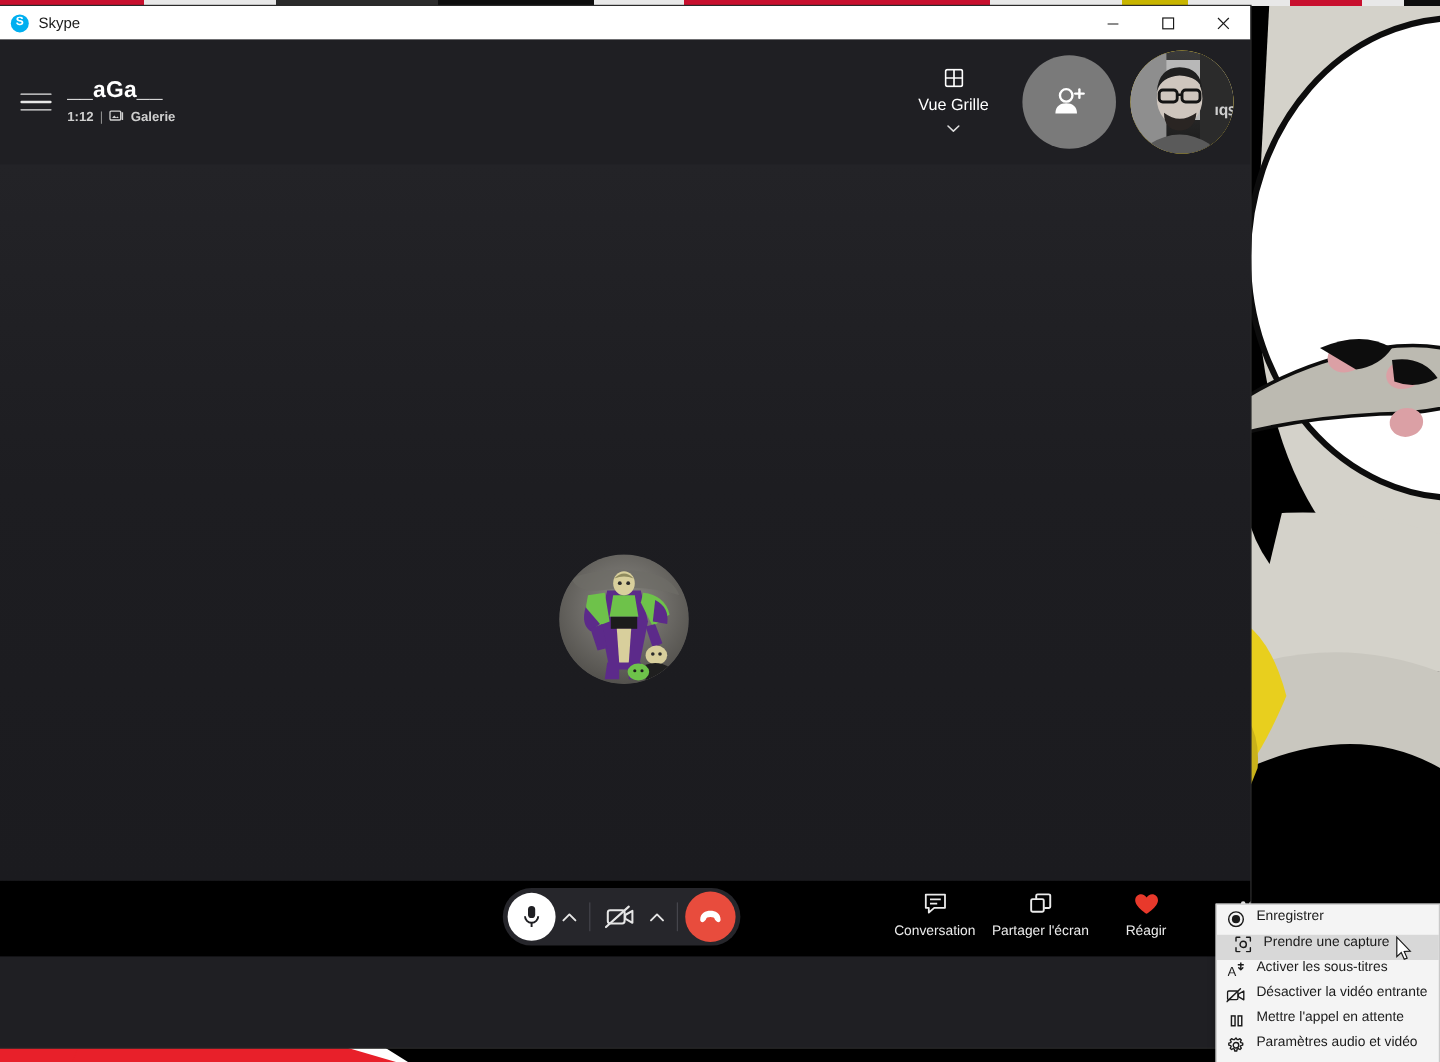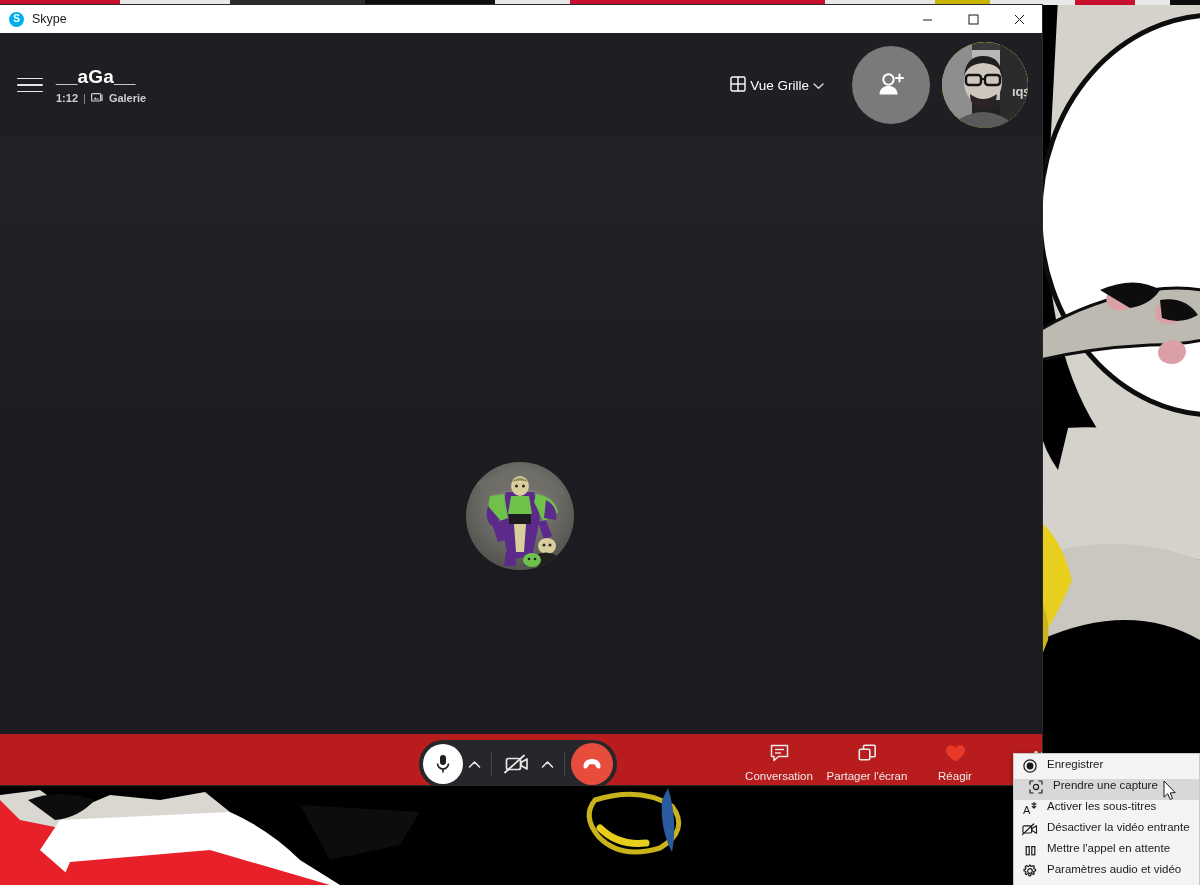--- a/index.html
+++ b/index.html
@@ -19,21 +19,21 @@
   }
   #wallpaper-svg { position: absolute; inset: 0; width: 1200px; height: 885px; }
 
   
   .strip { position: absolute; top: 0; height: 5px; }
 
   
   #skype-window {
     position: absolute;
     left: 0; top: 5px;
-    width: 1042px; height: 780px;
+    width: 1042px; height: 868px;
     background: #1f1f23;
     box-shadow: 0 0 0 1px #2a2a2a;
     overflow: hidden;
   }
 
   
   #titlebar {
     position: relative;
     height: 28px;
     background: #ffffff;
@@ -84,20 +84,21 @@
     font-size: 11px; color: #cfcfcf; font-weight: bold;
     display: flex; align-items: center; gap: 5px;
   }
   #call-sub .sep { color: #8d8d8d; font-weight: normal; }
   #header-right { margin-left: auto; display: flex; align-items: center; gap: 0; }
   #view-toggle {
     display: flex; align-items: center; gap: 4px;
     color: #ffffff; font-size: 13.5px;
     padding: 8px 10px; border-radius: 4px;
     margin-right: 18px;
+    flex-direction: column;
   }
   #add-people-btn {
     width: 78px; height: 78px; border-radius: 50%;
     background: #7a7a7a;
     display: flex; align-items: center; justify-content: center;
     margin-right: 12px;
   }
   #self-avatar {
     width: 86px; height: 86px; border-radius: 50%;
     overflow: hidden; position: relative;
@@ -117,21 +118,21 @@
     width: 108px; height: 108px;
     border-radius: 50%;
     overflow: hidden;
     background: #4a4a4a;
   }
 
   
   #controlbar {
     position: relative;
     height: 63px;
-    background: #b91c1c;
+    background: #000000;
     display: flex; align-items: center;
   }
   #primary-controls {
     position: absolute; left: 419px; top: 6px;
     display: flex; align-items: center;
     background: #26262b;
     border-radius: 26px;
     height: 48px;
     padding: 0 4px;
   }

